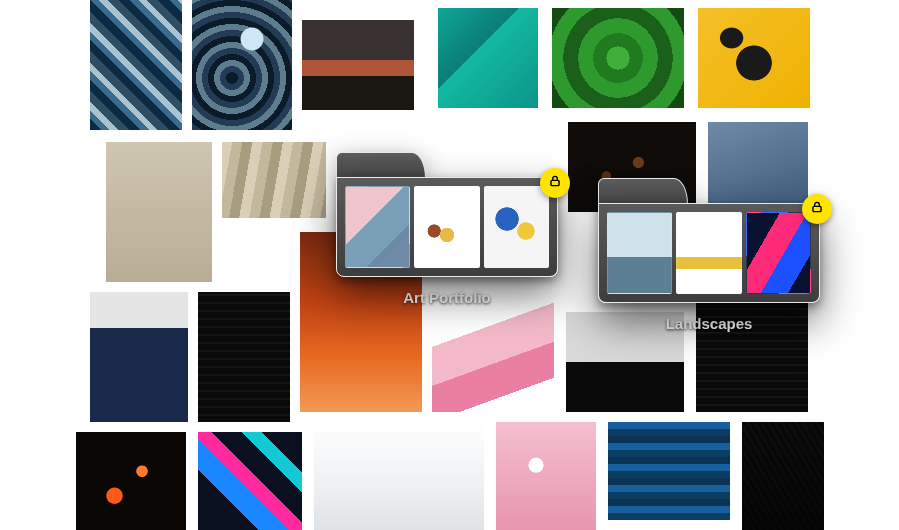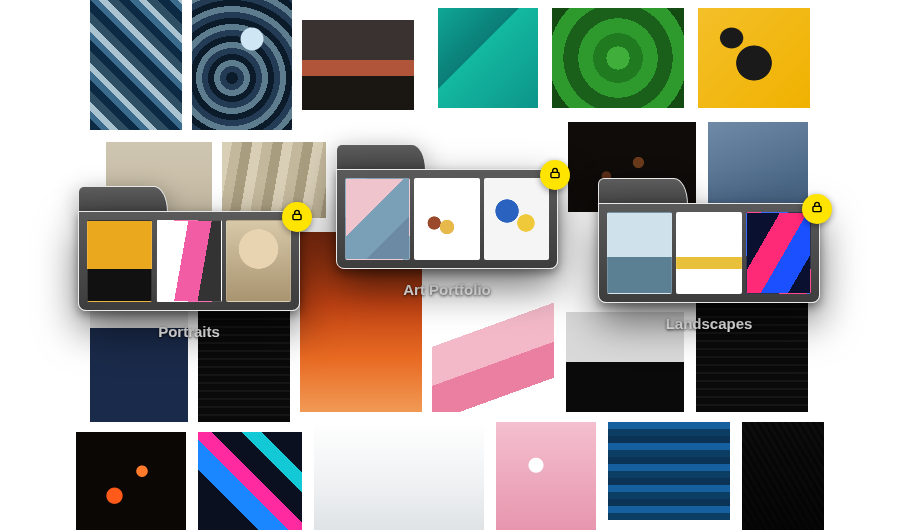--- a/index.html
+++ b/index.html
@@ -140,39 +140,22 @@
   <div class="bg-tile t-lava" style="left:76px;  top:432px; width:110px; height:98px;"></div>
   <div class="bg-tile t-glitch" style="left:198px; top:432px; width:104px; height:98px;"></div>
   <div class="bg-tile t-white" style="left:314px; top:422px; width:170px; height:108px;"></div>
   <div class="bg-tile t-pinkc" style="left:496px; top:422px; width:100px; height:108px;"></div>
   <div class="bg-tile t-wave" style="left:608px; top:422px; width:122px; height:98px;"></div>
   <div class="bg-tile t-build" style="left:742px; top:422px; width:82px;  height:108px;"></div>
 </div>
 
 <div class="folders">
 
-  <div class="folder" style="left:78px; top:186px;">
-    <div class="tab"></div>
-    <div class="body">
-      <div class="thumb th-man1"></div>
-      <div class="thumb th-man2"></div>
-      <div class="thumb th-man3"></div>
-    </div>
-    <div class="lock">
-      <span>
-        <svg viewBox="0 0 24 24" fill="none" stroke="#000" stroke-width="2.4" stroke-linecap="round" stroke-linejoin="round">
-            <rect x="5" y="11" width="14" height="9" rx="2"></rect>
-            <path d="M8 11V8a4 4 0 0 1 8 0v3"></path>
-          </svg>
-      </span>
-    </div>
-    <div class="label">Portraits</div>
-  </div>
 
-  <div class="folder" style="left:336px; top:144px;">
+  <div class="folder" style="left:336px; top:152px;">
     <div class="tab"></div>
     <div class="body">
       <div class="thumb th-art1"></div>
       <div class="thumb th-art2"></div>
       <div class="thumb th-art3"></div>
     </div>
     <div class="lock">
       <span>
         <svg viewBox="0 0 24 24" fill="none" stroke="#000" stroke-width="2.4" stroke-linecap="round" stroke-linejoin="round">
             <rect x="5" y="11" width="14" height="9" rx="2"></rect>

